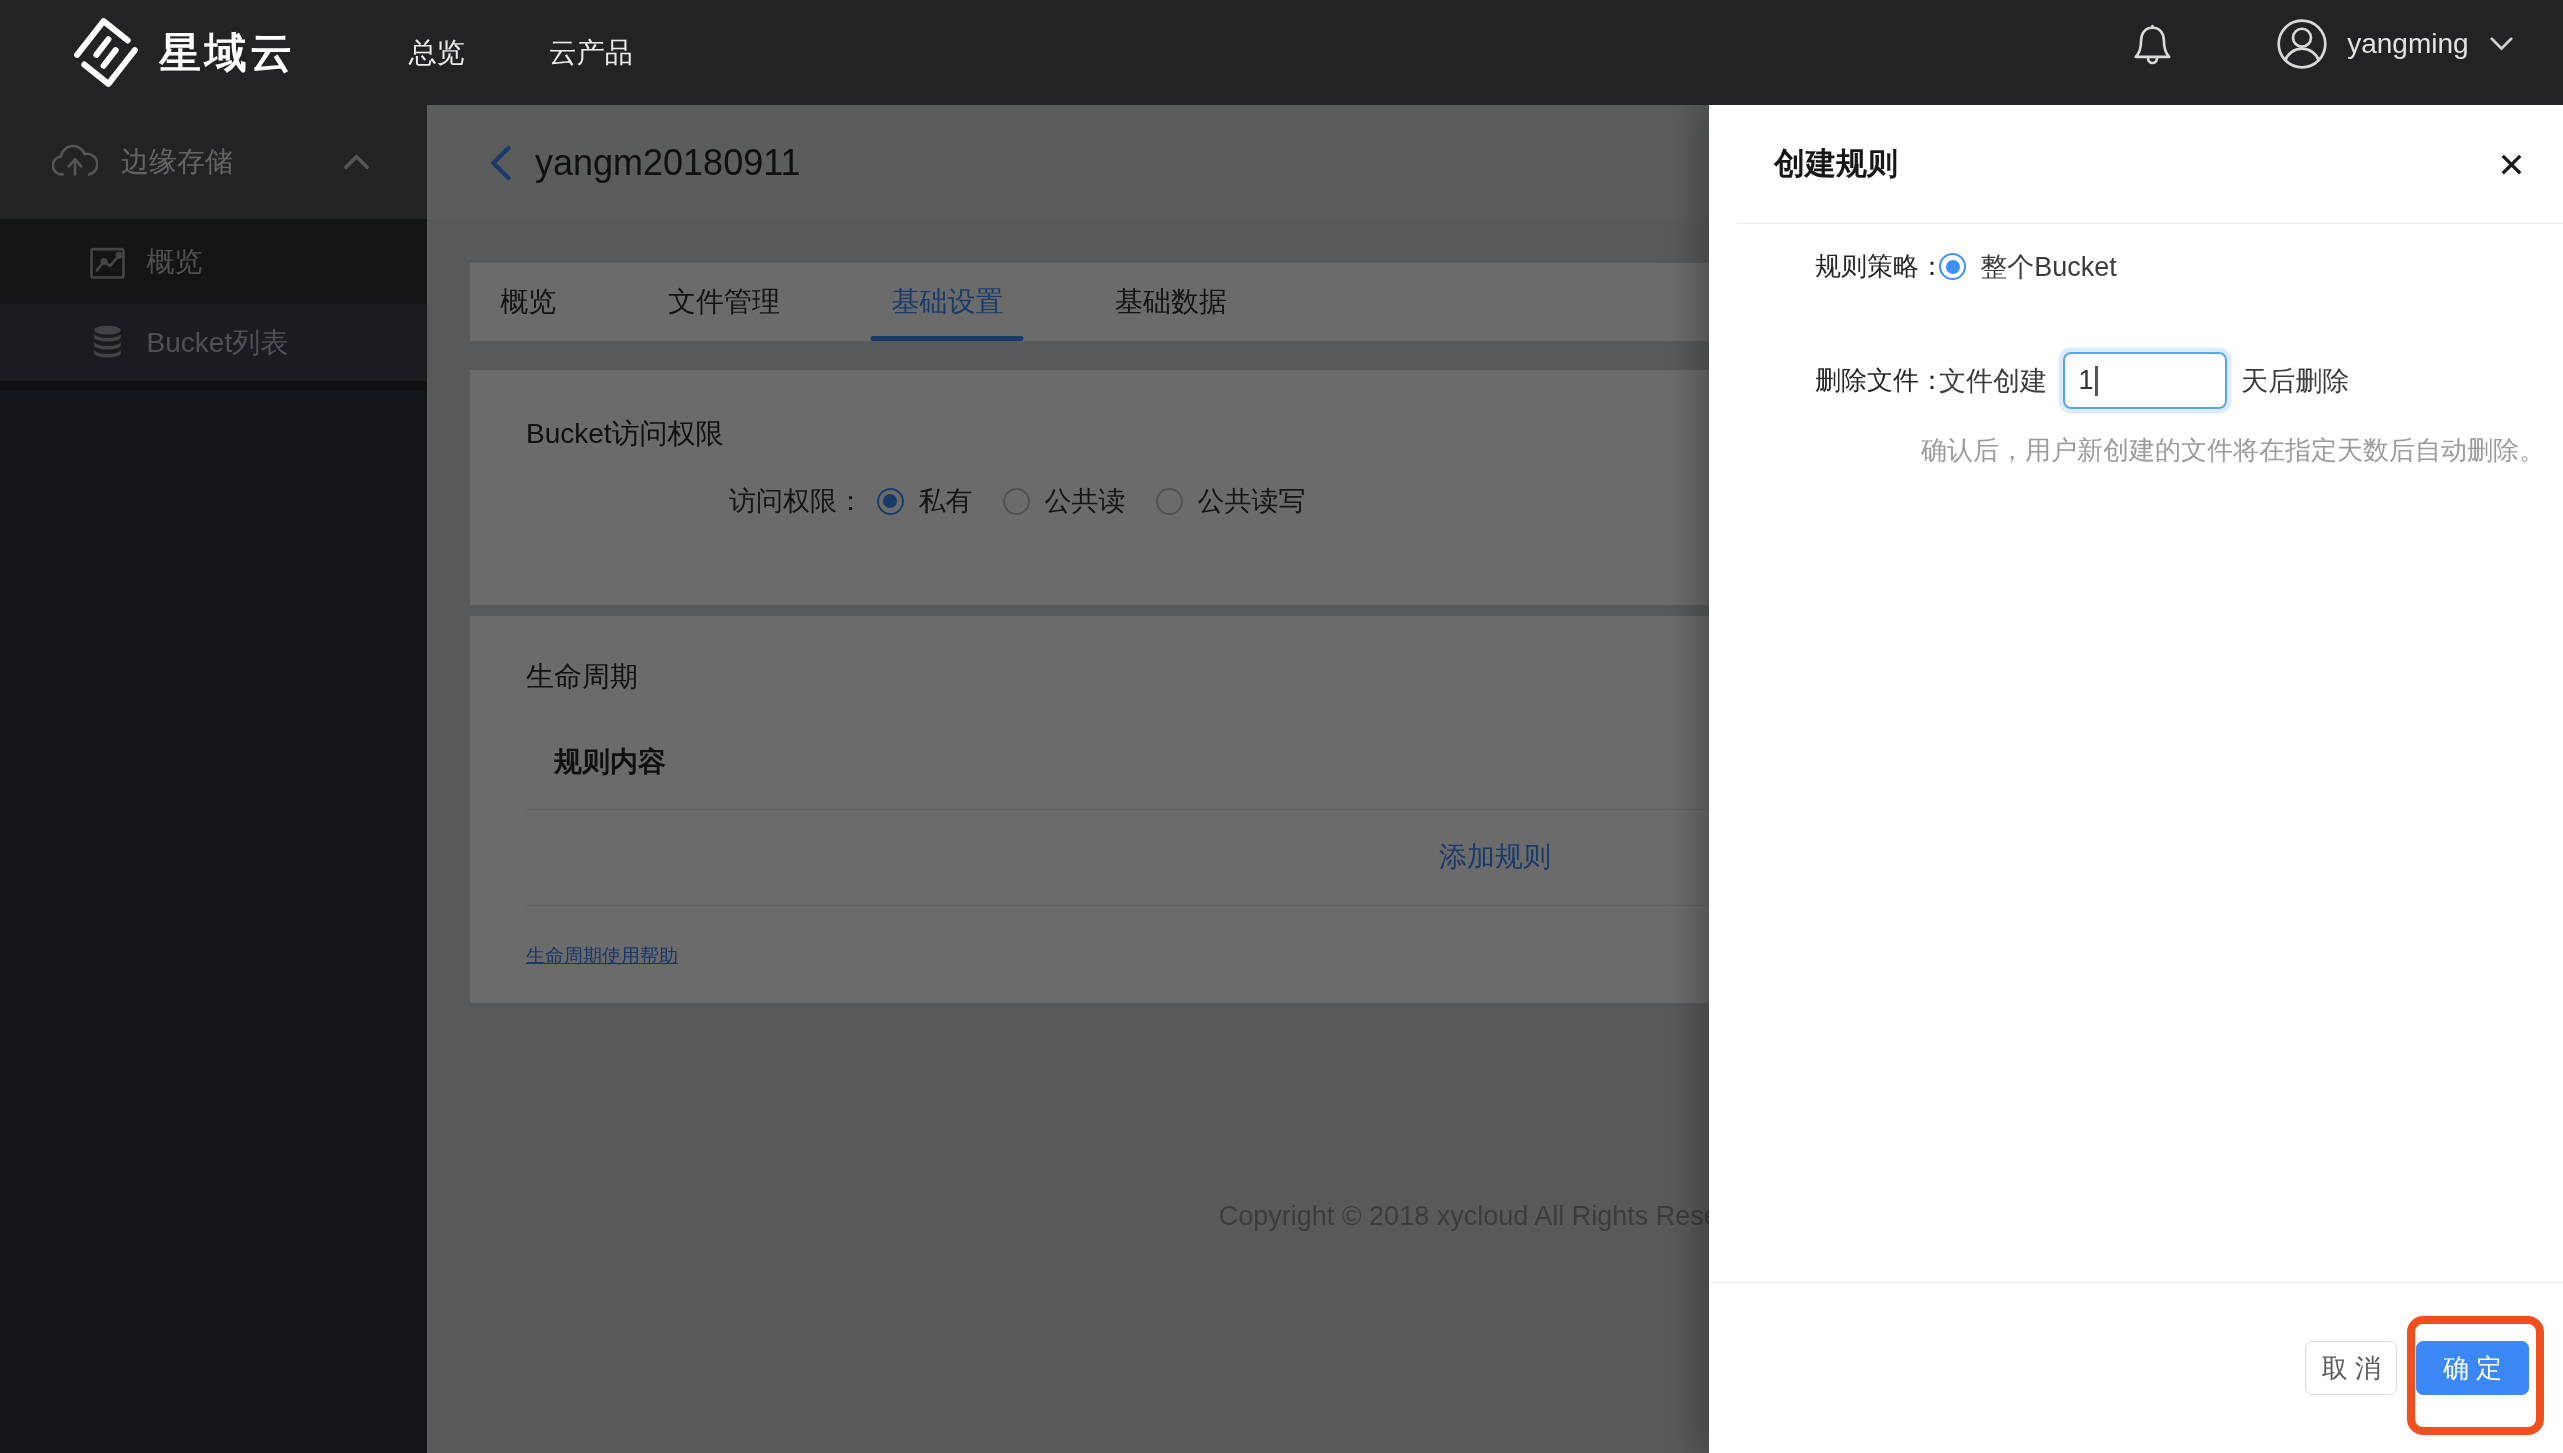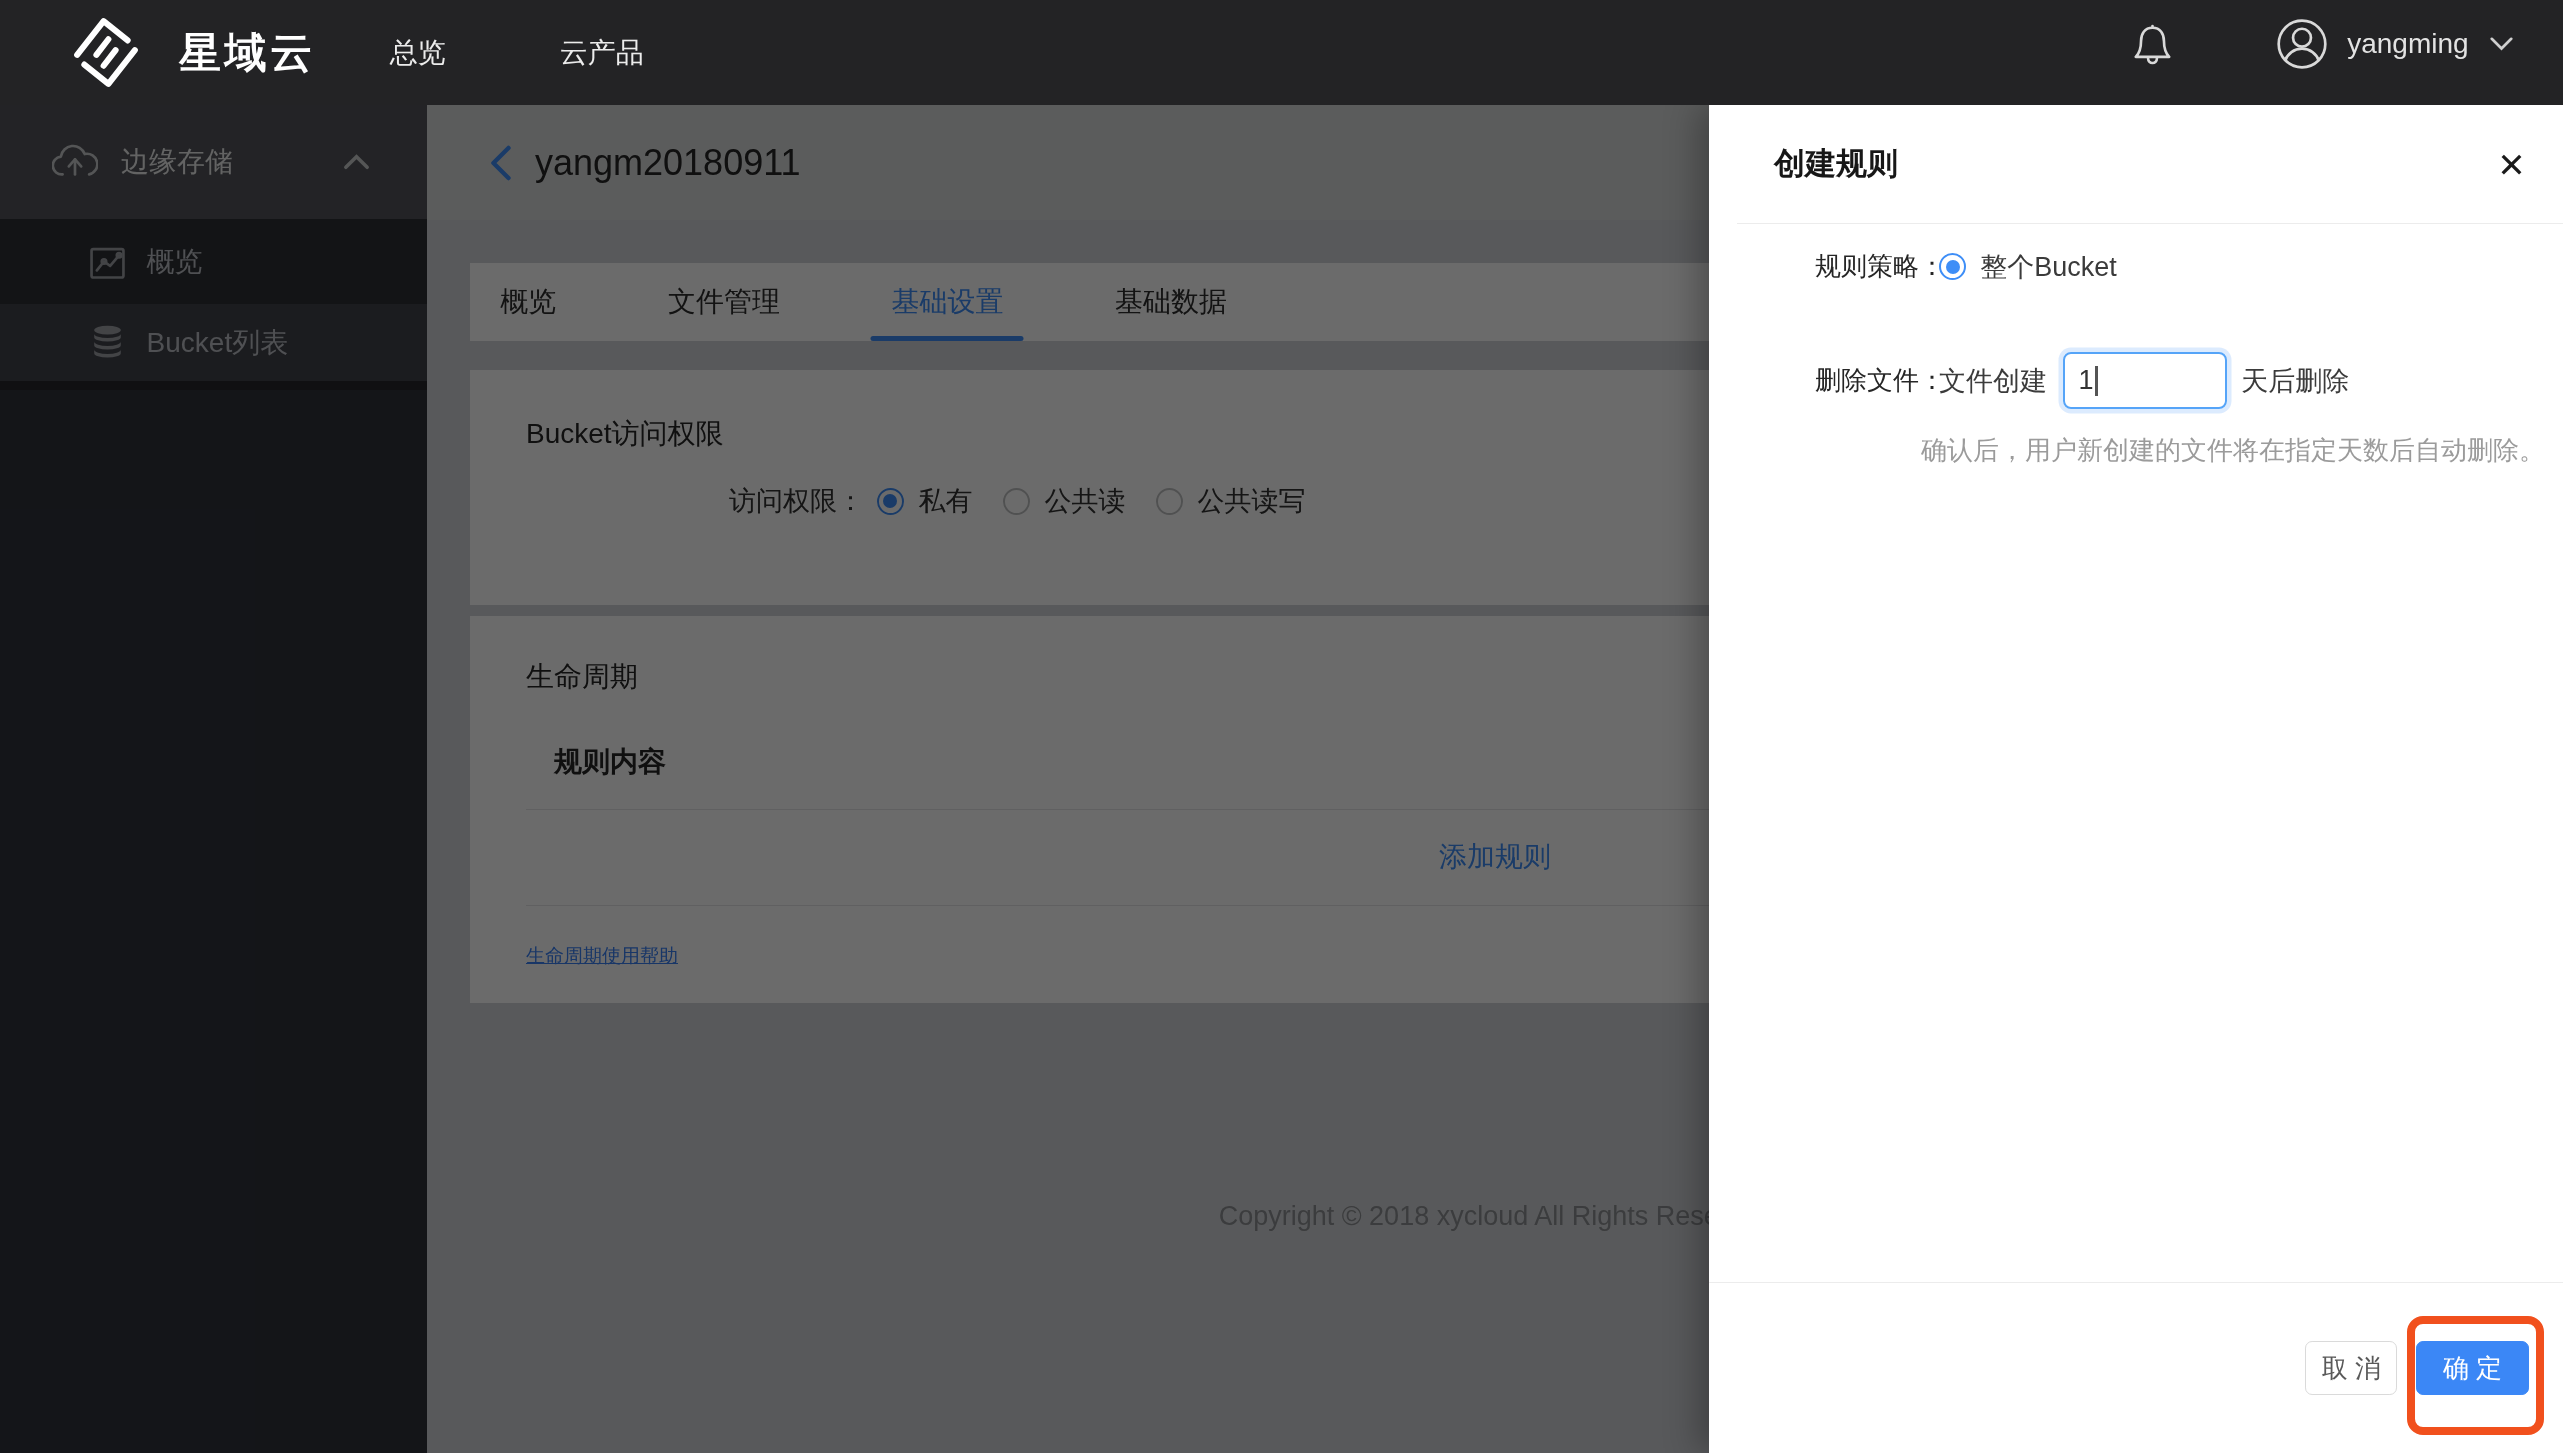--- a/index.html
+++ b/index.html
@@ -5,22 +5,22 @@
   html,body{margin:0;padding:0;background:#111;}
   .stage{position:relative;width:2563px;height:1453px;overflow:hidden;
          font-family:"Liberation Sans","DejaVu Sans",sans-serif;background:#d2d5d9;}
   .stage, .stage *{box-sizing:border-box;}
 
   
   .navbar{position:absolute;left:0;top:0;width:2563px;height:105px;background:#232325;z-index:40;
           display:flex;align-items:center;color:#fff;}
   .brand{display:flex;align-items:center;margin-left:57px;}
   .brand svg{width:98px;height:77px;}
-  .brand-text{font-size:42px;font-weight:bold;letter-spacing:3.6px;margin-left:24px;color:#fff;}
-  .nav-items{display:flex;align-items:center;margin-left:74px;gap:114px;}
+  .brand-text{font-size:42px;font-weight:bold;letter-spacing:3.6px;margin-left:4px;color:#fff;}
+  .nav-items{display:flex;align-items:center;margin-left:113px;gap:84px;}
   .nav-item{font-size:28px;color:#ececec;cursor:pointer;}
   .nav-right{position:absolute;right:50px;top:0;height:88px;display:flex;align-items:center;}
   .bell{width:37px;height:43px;margin-right:105px;}
   .avatar{width:52px;height:52px;margin-right:19.6px;}
   .user-name{font-size:28px;color:#e3e3e3;margin-right:21.4px;}
   .chev-down{width:23px;height:14.2px;}
 
   
   .sidebar{position:absolute;left:0;top:105px;width:427px;height:1348px;background:#30333b;z-index:5;}
   .side-group{height:114px;background:#53555b;display:flex;align-items:center;color:#eceded;font-size:28px;position:relative;}

